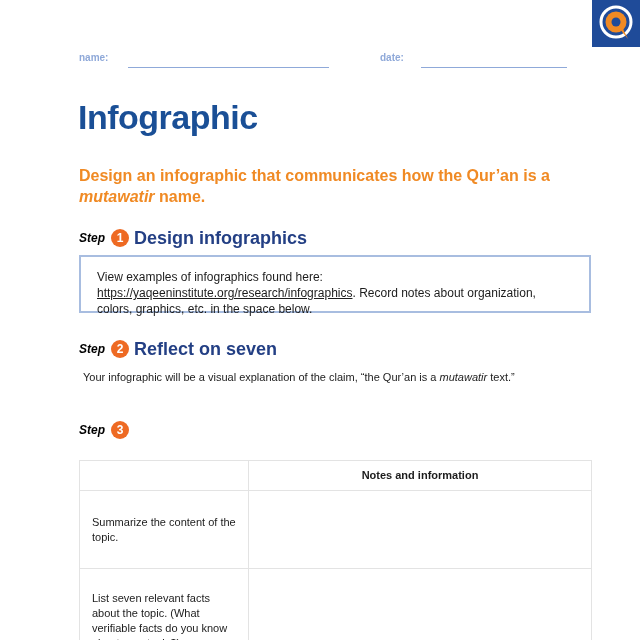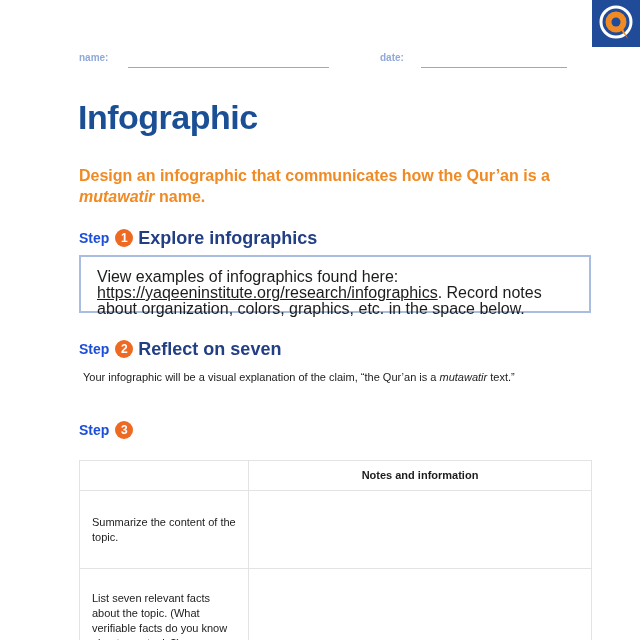--- a/index.html
+++ b/index.html
@@ -12,25 +12,25 @@
   .field-row { position: absolute; top: 52px; left: 79px; height: 18px; }
   .field-label { position: absolute; top: 0; font-size: 10px; font-weight: bold; color: #8fa9d9; white-space: nowrap; }
   .field-line { position: absolute; top: 15px; height: 1px; background: #8fa9d9; }
 
   .title { position: absolute; left: 78px; top: 98px; font-size: 34px; font-weight: bold; color: #1a4f96; letter-spacing: -0.5px; }
 
   .subtitle { position: absolute; left: 79px; top: 165px; width: 500px; font-size: 16px; font-weight: bold; color: #f08a24; line-height: 21px; }
   .subtitle em { font-style: italic; }
 
   .step { position: absolute; left: 79px; height: 24px; display: flex; align-items: center; white-space: nowrap; }
-  .step-word { font-size: 14px; font-weight: bold; color: #1d4ed8; }
+  .step-word { font-size: 12px; font-weight: bold; color: #000000; font-style: italic; }
   .step-badge { display: inline-flex; align-items: center; justify-content: center; width: 18px; height: 18px; border-radius: 50%; background: #ee6a23; color: #fff; font-size: 12px; font-weight: bold; margin: 0 5px 0 6px; }
   .step-title { font-size: 18px; font-weight: bold; color: #233f84; }
 
-  .explore-box { position: absolute; left: 79px; top: 255px; width: 512px; height: 58px; border: 2px solid #a8bde0; padding: 12px 28px 0 16px; font-size: 16px; line-height: 16px; color: #1c1c1c; }
+  .explore-box { position: absolute; left: 79px; top: 255px; width: 512px; height: 58px; border: 2px solid #a8bde0; padding: 12px 28px 0 16px; font-size: 12px; line-height: 16px; color: #1c1c1c; }
   .explore-box a { color: #1c1c1c; text-decoration: underline; }
 
   .reflect-text { position: absolute; left: 83px; top: 371px; font-size: 11px; color: #1c1c1c; white-space: nowrap; }
   .reflect-text em { font-style: italic; }
 
   .plan-table { position: absolute; left: 79px; top: 460px; width: 512px; border-collapse: collapse; table-layout: fixed; }
   .plan-table td, .plan-table th { border: 1px solid #e3e3e3; font-size: 11px; line-height: 15px; vertical-align: middle; }
   .plan-table th { height: 30px; font-weight: bold; text-align: center; color: #1c1c1c; }
   .plan-table td.prompt { padding: 0 12px; color: #1c1c1c; }
   .row-1 td { height: 78px; }
@@ -56,21 +56,21 @@
   <div class="field-line" style="left:342px;width:146px;"></div>
 </div>
 
 <h1 class="title">Infographic</h1>
 
 <p class="subtitle"><span>Design an infographic that communicates how the Qur’an is a </span><em>mutawatir</em><span> name.</span></p>
 
 <div class="step" style="top:226px;">
   <span class="step-word">Step</span>
   <span class="step-badge">1</span>
-  <span class="step-title">Explore infographics</span>
+  <span class="step-title">Design infographics</span>
 </div>
 <div class="explore-box">
   <span>View examples of infographics found here: </span><a>https://yaqeeninstitute.org/research/infographics</a><span>. Record notes about organization, colors, graphics, etc. in the space below.</span>
 </div>
 
 <div class="step" style="top:337px;">
   <span class="step-word">Step</span>
   <span class="step-badge">2</span>
   <span class="step-title">Reflect on seven</span>
 </div>

